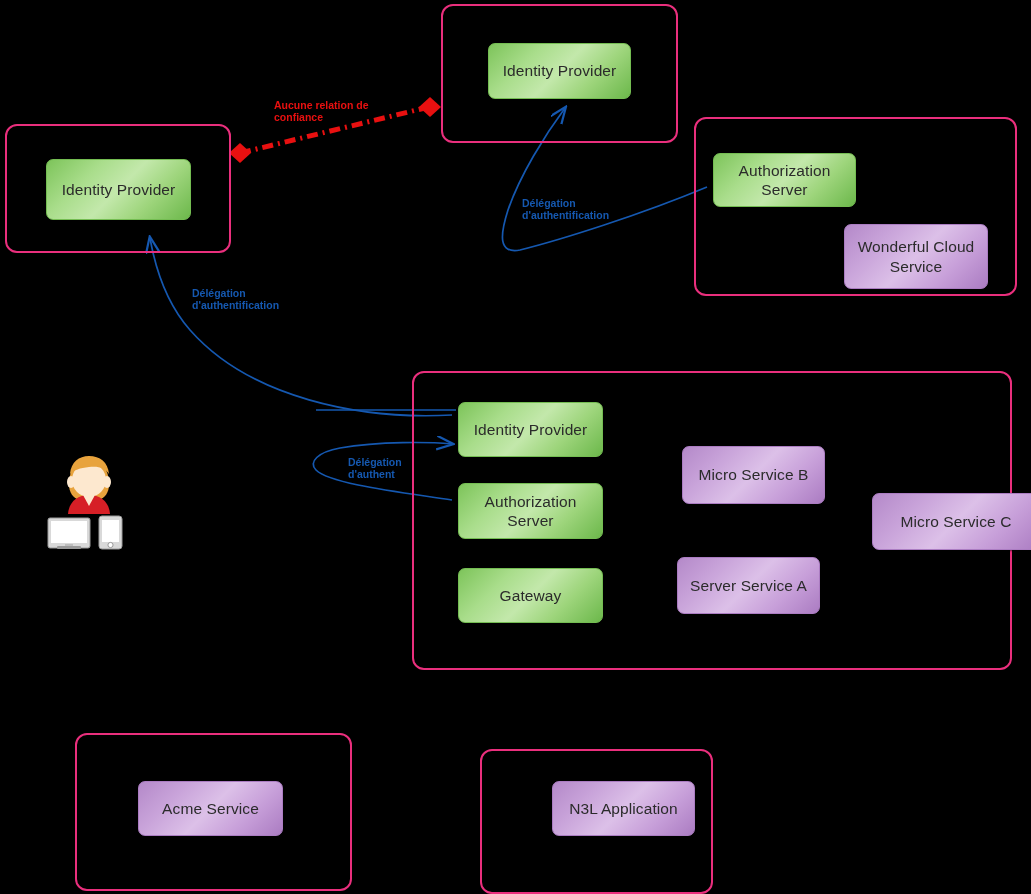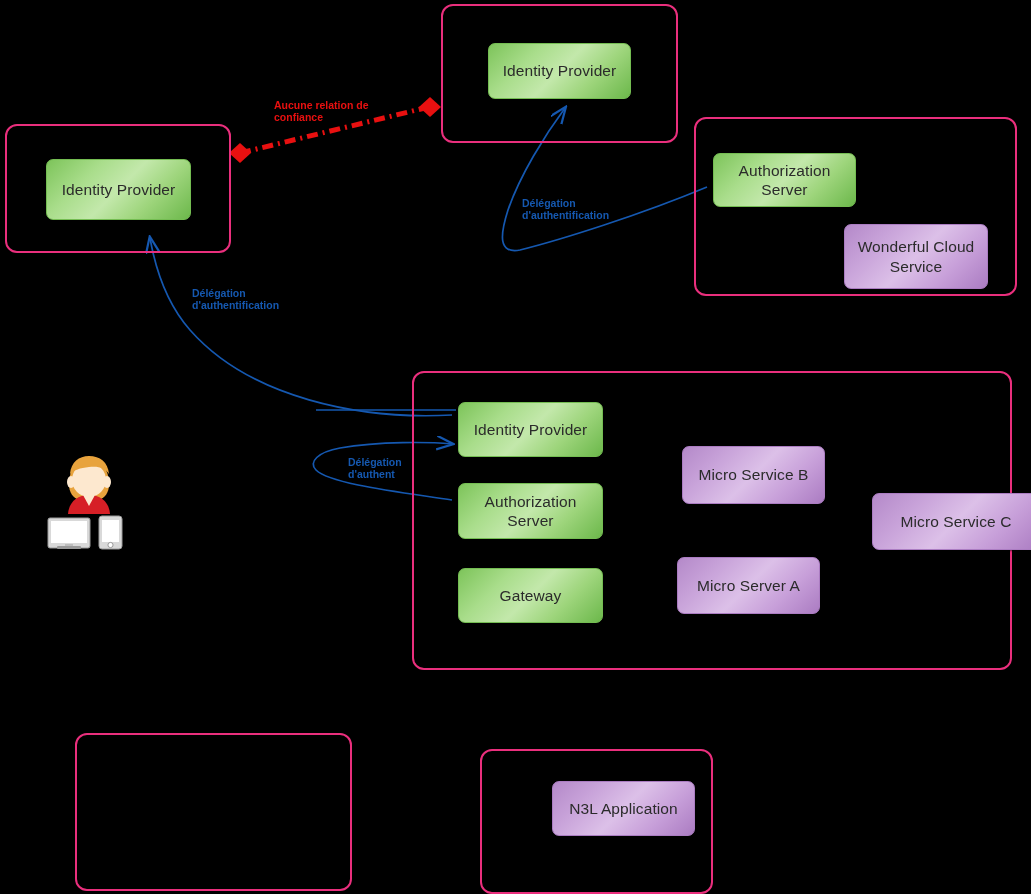--- a/index.html
+++ b/index.html
@@ -149,22 +149,23 @@
 
   <div class="node green" style="left:458px; top:483px; width:145px; height:56px; white-space:pre-line;">Authorization
 Server</div>
 
   <div class="node green" style="left:458px; top:568px; width:145px; height:55px;text-align:center;">Gateway</div>
 
   <div class="node purple" style="left:667px; top:446px; width:143px; height:58px;margin-left:15px;">Micro Service B</div>
 
   <div class="node purple" style="left:872px; top:493px; width:168px; height:57px;">Micro Service C</div>
 
-  <div class="node purple" style="left:677px; top:557px; width:143px; height:57px;">Micro Server A</div>
+  <div class="node purple" style="left:677px; top:557px; width:143px; height:57px;">Server Service A</div>
 
+  <div class="node purple" style="left:138px; top:781px; width:145px; height:55px;">Acme Service</div>
 
   <div class="node purple" style="left:526px; top:781px; width:143px; height:55px;margin-left:26px;">N3L Application</div>
 
   <div class="edge-label red" style="left:274px; top:100px;">Aucune relation de
 confiance</div>
 
   <div class="edge-label blue" style="left:192px; top:288px;">Délégation
 d'authentification</div>
 
   <div class="edge-label blue" style="left:522px; top:198px;">Délégation

